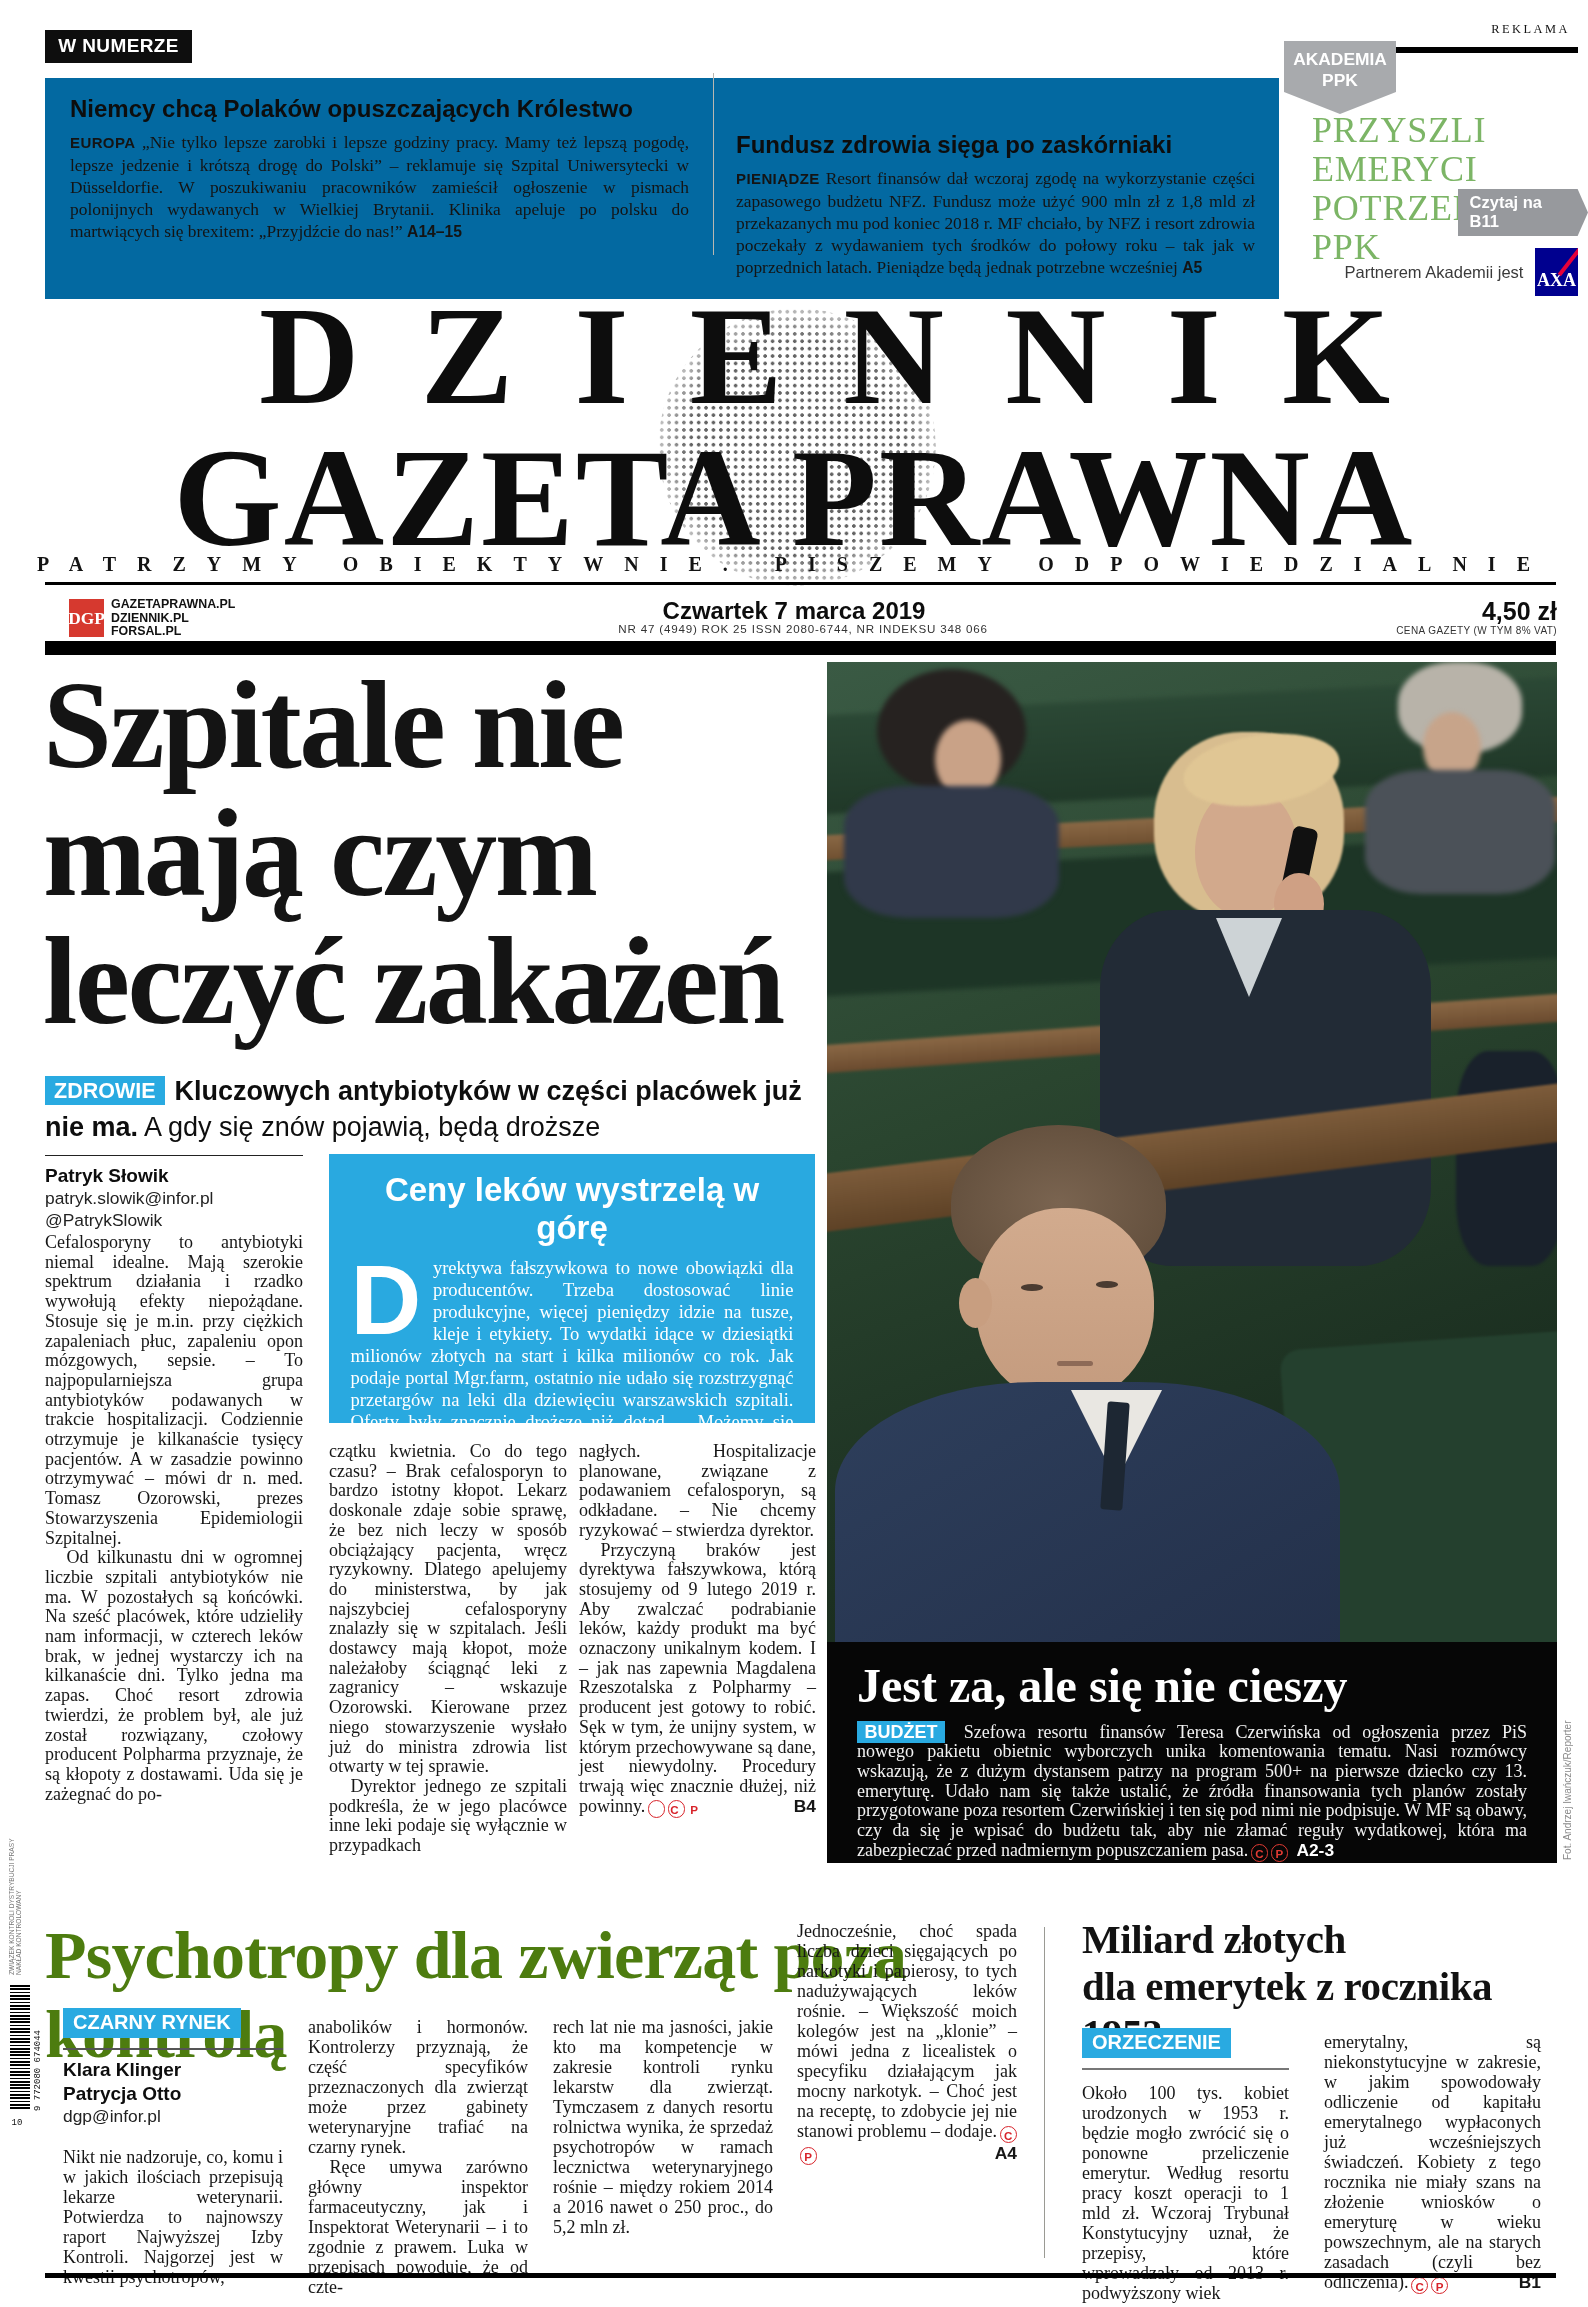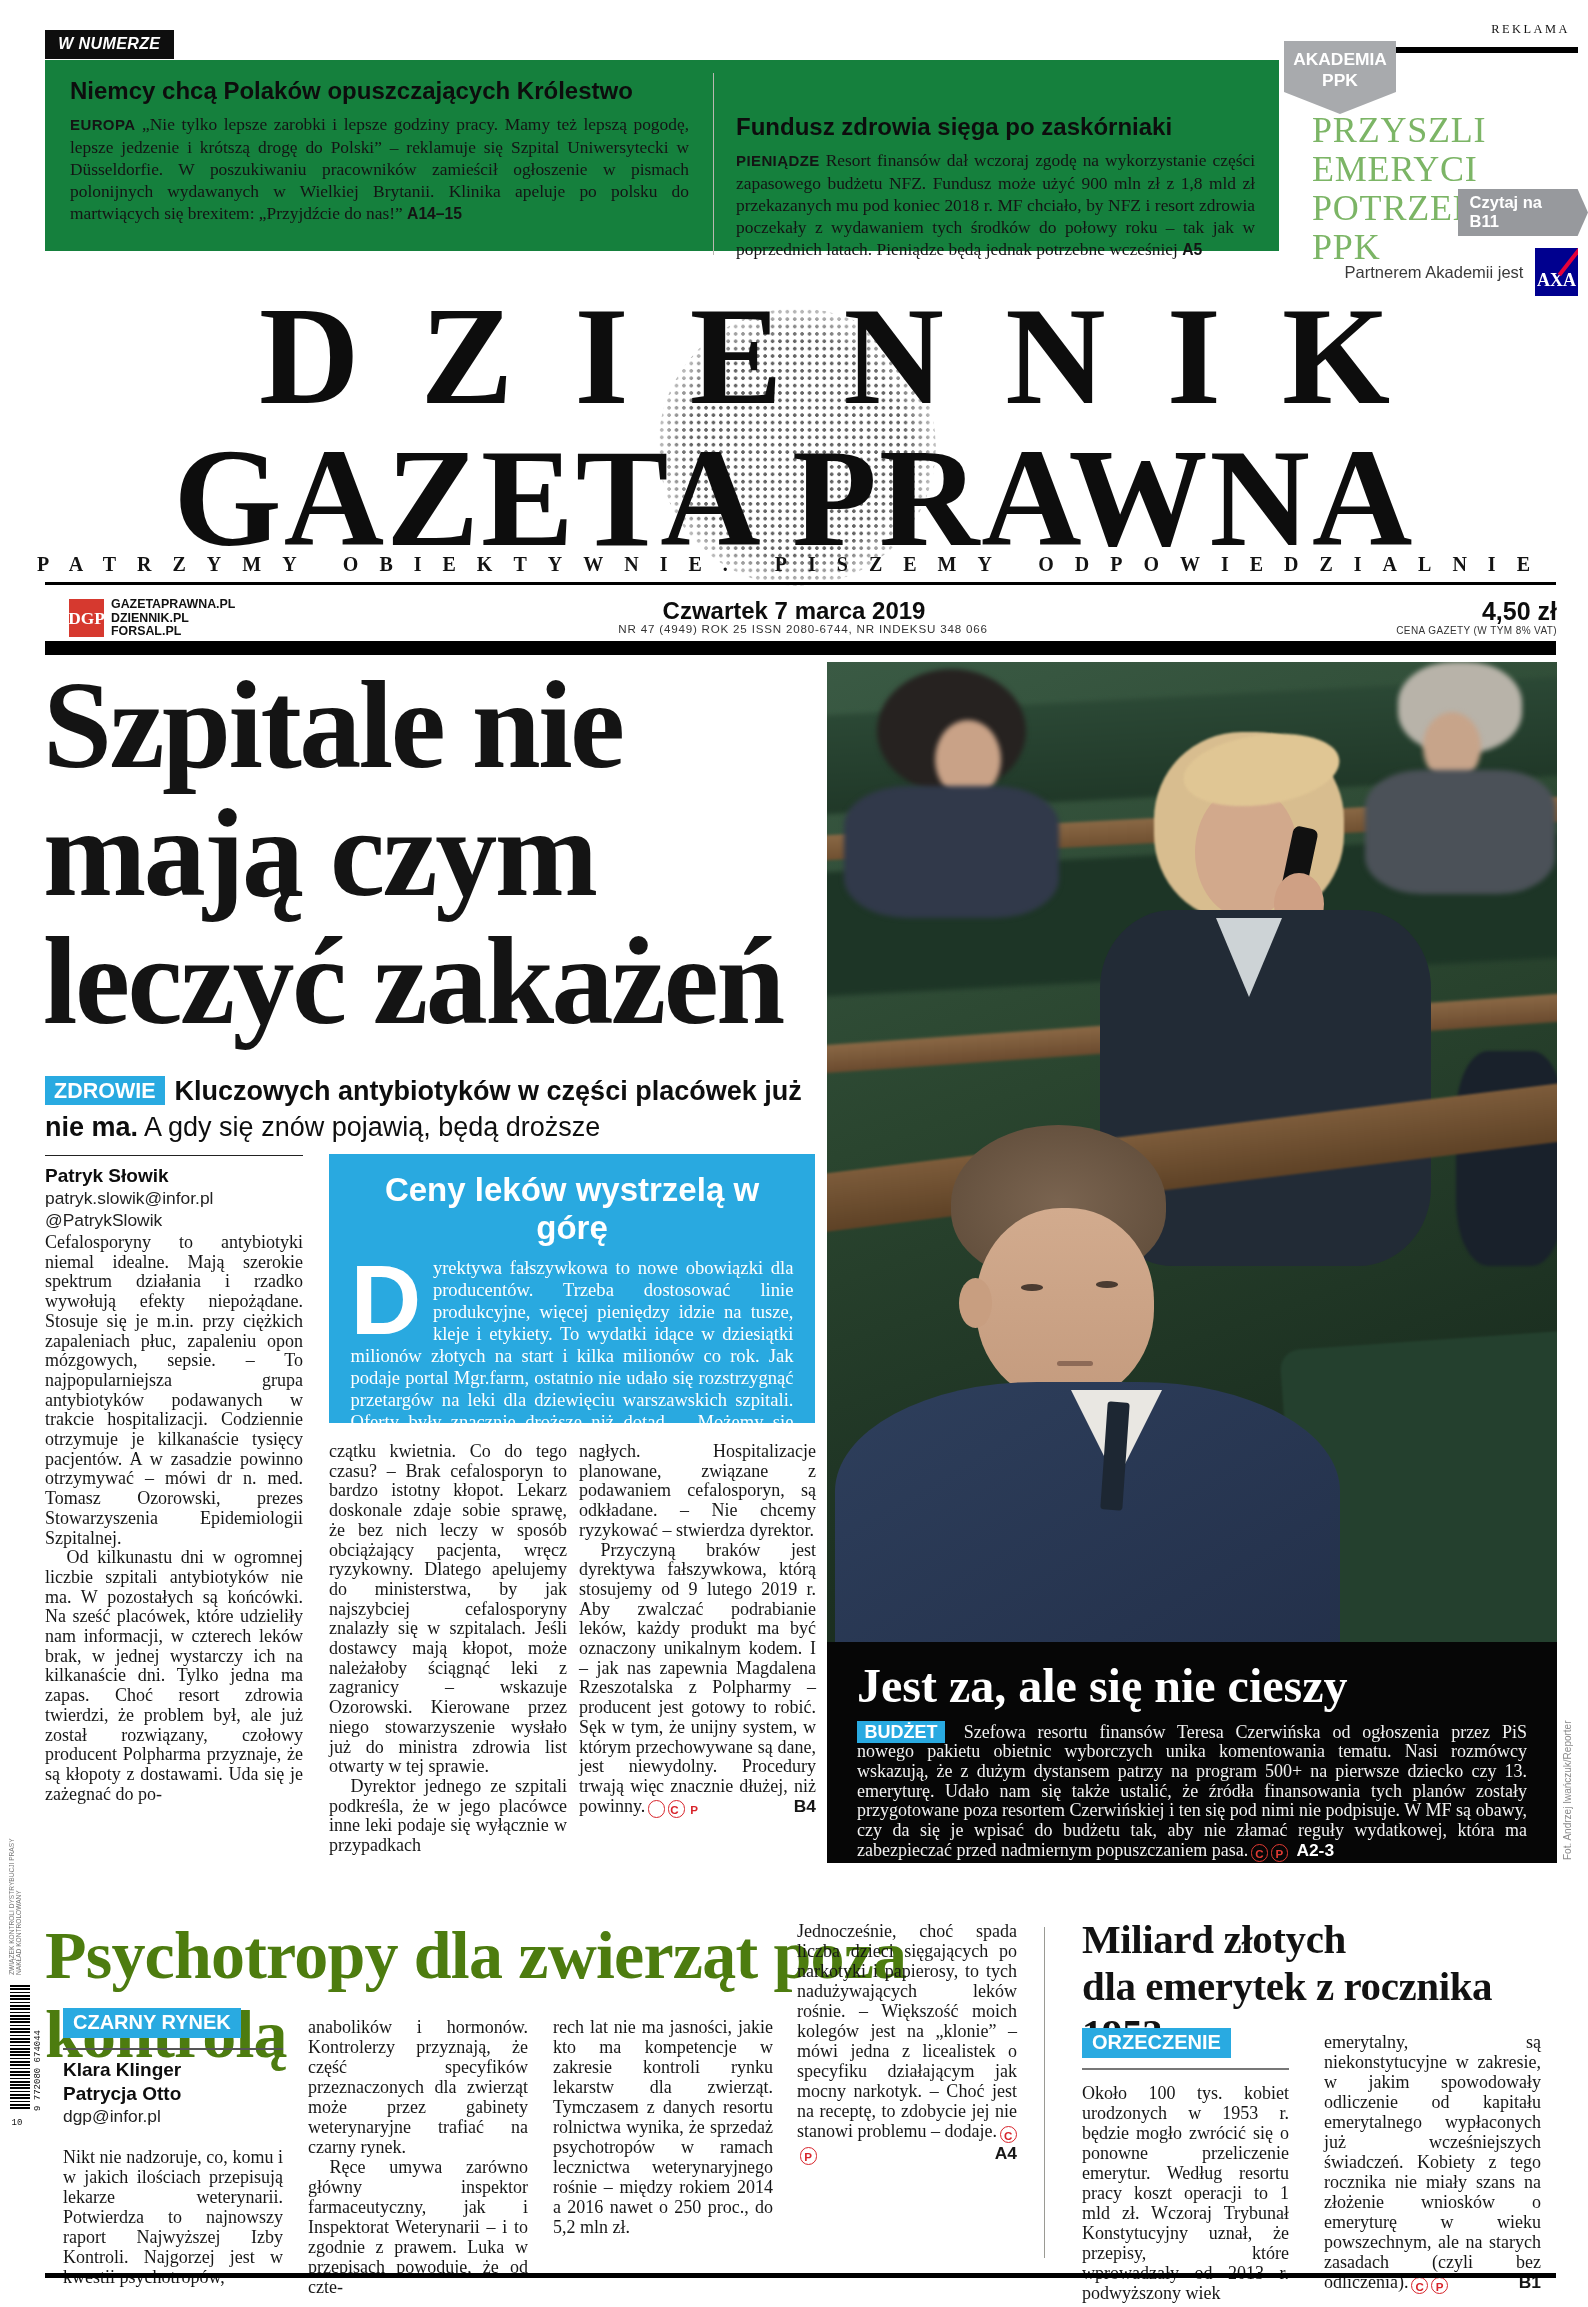--- a/index.html
+++ b/index.html
@@ -4,22 +4,22 @@
 <style>
   html,body{margin:0;padding:0;background:#dcdcdc;}
   #page{position:relative;width:1588px;height:2307px;background:#ffffff;overflow:hidden;
         font-family:"Liberation Serif",serif;color:#1a1a1a;}
   .abs{position:absolute;}
   .sans{font-family:"Liberation Sans",sans-serif;}
   .serif{font-family:"Liberation Serif",serif;}
   .just{text-align:justify;}
   
   .numerze-badge{left:45px;top:30px;background:#0e0e0e;color:#fff;font-weight:bold;
-      font-size:16px;padding:5px 13.2px 5.8px;letter-spacing:0.4px;font-style:italic;}
-  .topbox{left:45px;top:60px;width:1234px;height:191px;background:#15803d;}
+      font-size:19px;padding:5px 13.2px 5.8px;letter-spacing:0.4px;}
+  .topbox{left:45px;top:78px;width:1234px;height:221px;background:#0369a1;}
   .topbox .art{position:absolute;top:13.2px;}
   .topbox h2{margin:5px 0 8.3px;font-size:24px;line-height:26.5px;font-weight:bold;
       font-family:"Liberation Sans",sans-serif;color:#0d0d0d;}
   .topbox .body{font-size:17.4px;line-height:22px;color:#141414;}
   .lead-label{font-family:"Liberation Sans",sans-serif;font-weight:bold;font-size:15px;letter-spacing:0.4px;}
   .pageref{font-family:"Liberation Sans",sans-serif;font-weight:bold;font-size:15.7px;white-space:nowrap;}
   .topdivider{left:713px;top:73px;width:0.8px;height:182px;background:#b9b7b0;}
   
   .reklama{top:21.5px;right:18px;font-size:12.4px;letter-spacing:2.5px;color:#141414;}
   .ad-line{left:1284px;top:47px;width:294px;height:5.8px;background:#000;}

